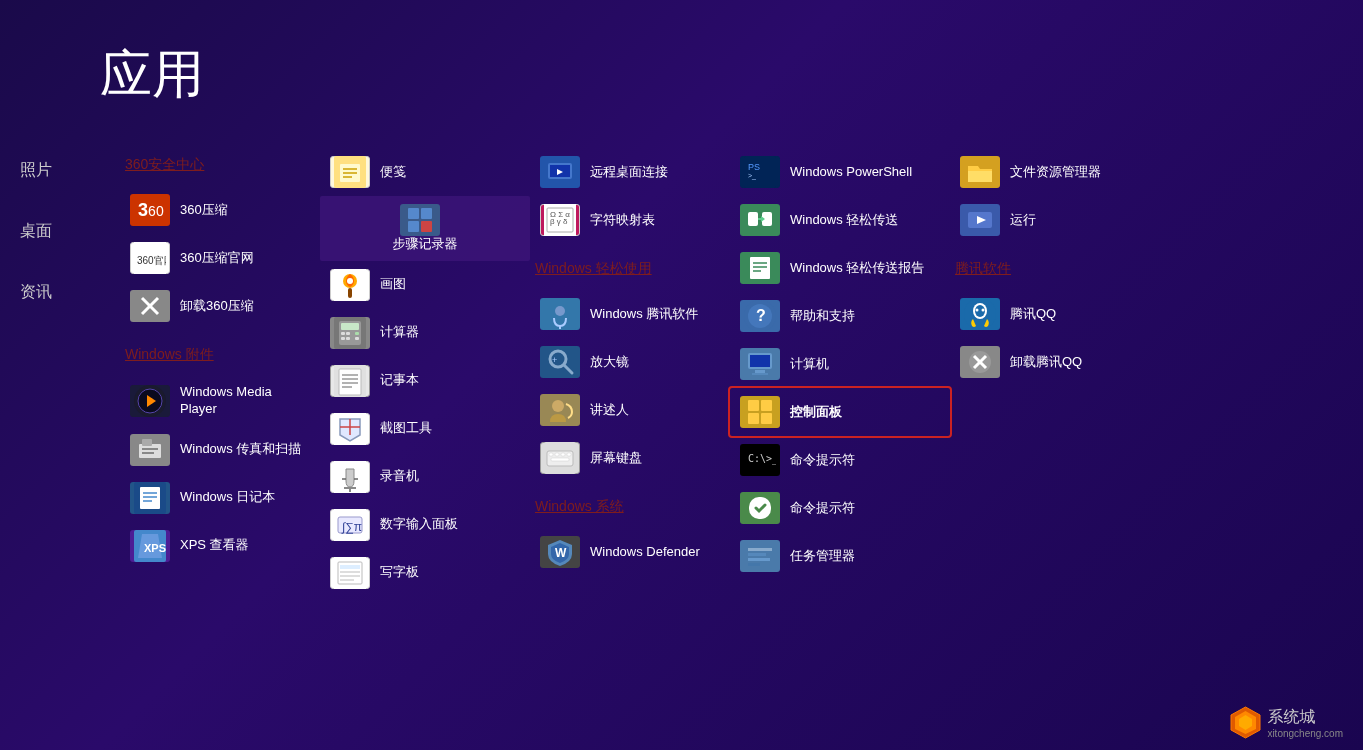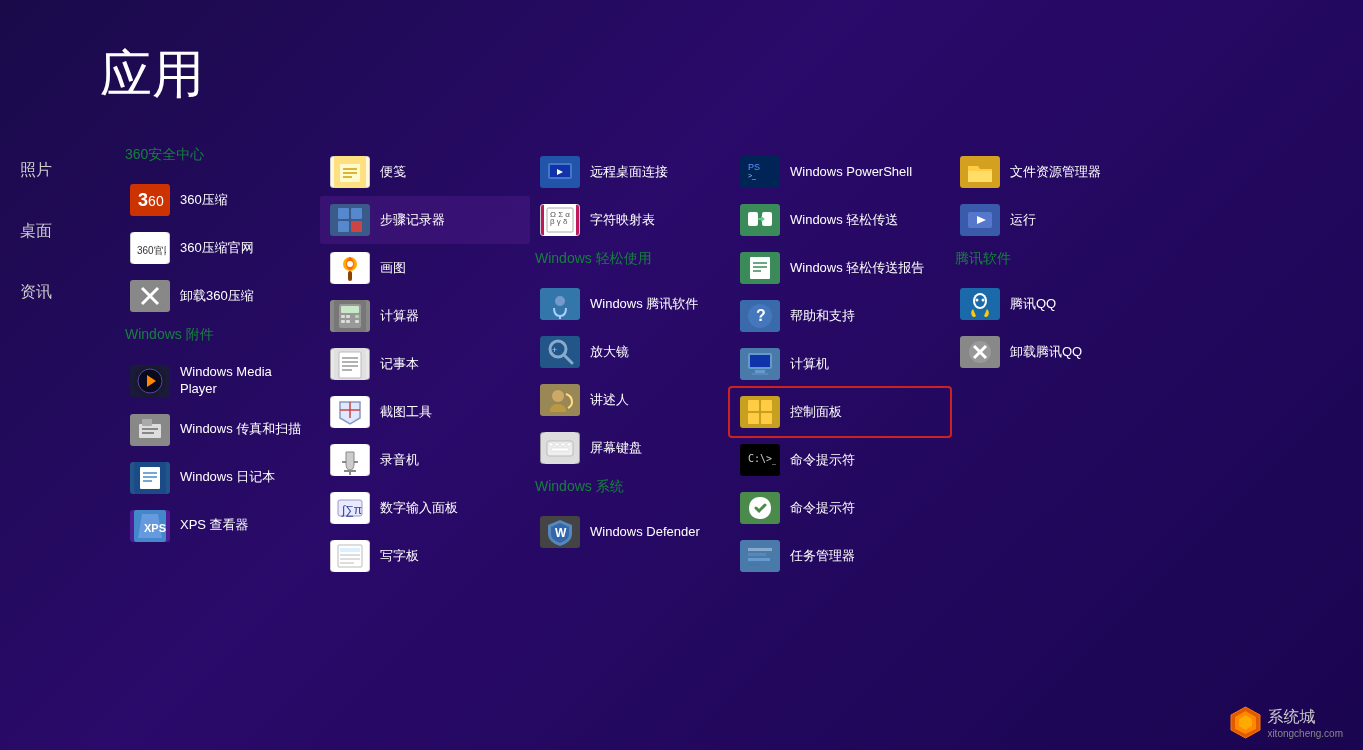--- a/index.html
+++ b/index.html
@@ -50,41 +50,44 @@
     }
 
     .column {
       display: flex;
       flex-direction: column;
       min-width: 200px;
     }
 
     .section-header {
       font-size: 14px;
-      color: #15803d;
+      color: #7f1d1d;
       margin-bottom: 12px;
-      margin-top: 6px;
+      margin-top: 16px;
       padding-left: 5px;
+      text-decoration: underline;
     }
 
     .app-item {
       display: flex;
       align-items: center;
       padding: 8px 10px;
       cursor: pointer;
       border-radius: 2px;
       min-height: 48px;
     }
 
     .app-item.highlighted {
       background: rgba(60, 20, 120, 0.8);
+      flex-direction: column;
     }
 
     .app-item.selected-border {
       outline: 2px solid #cc2222;
+      font-weight: bold;
     }
 
     .app-icon {
       width: 40px;
       height: 32px;
       margin-right: 10px;
       flex-shrink: 0;
       display: flex;
       align-items: center;
       justify-content: center;

